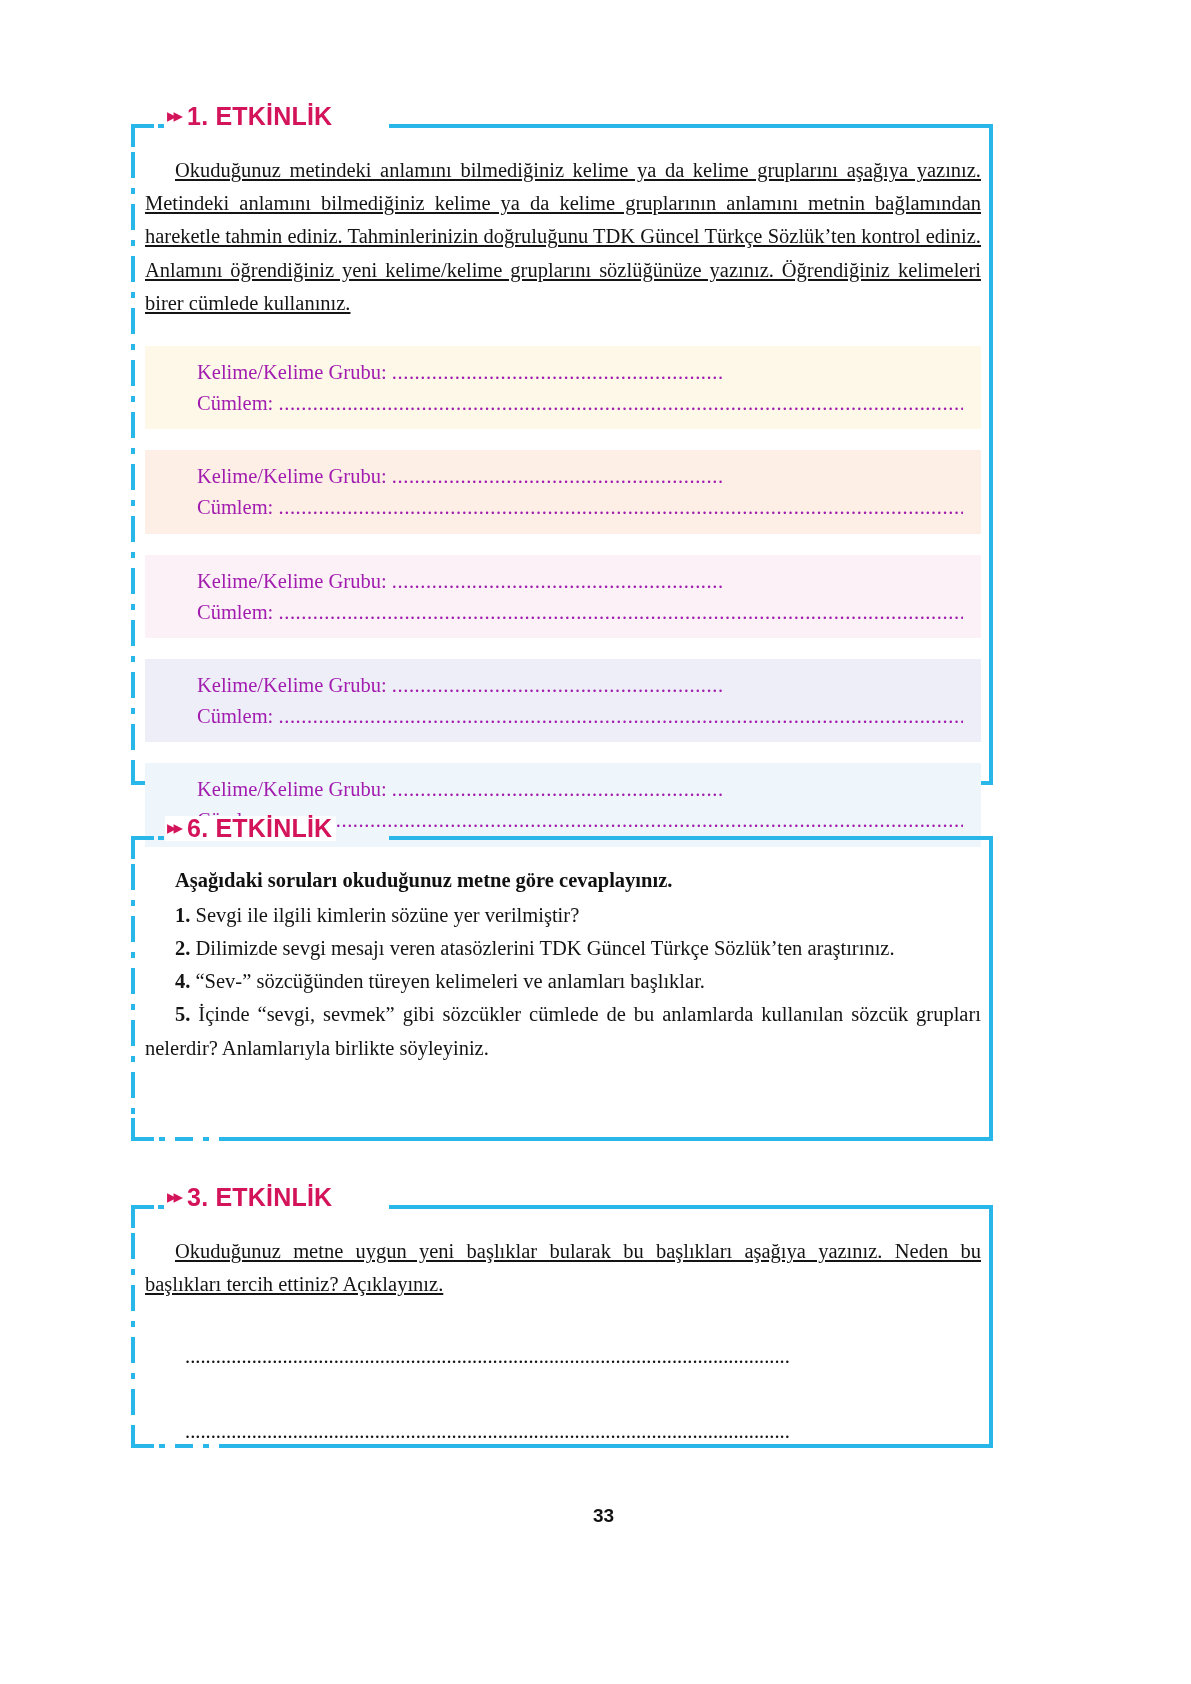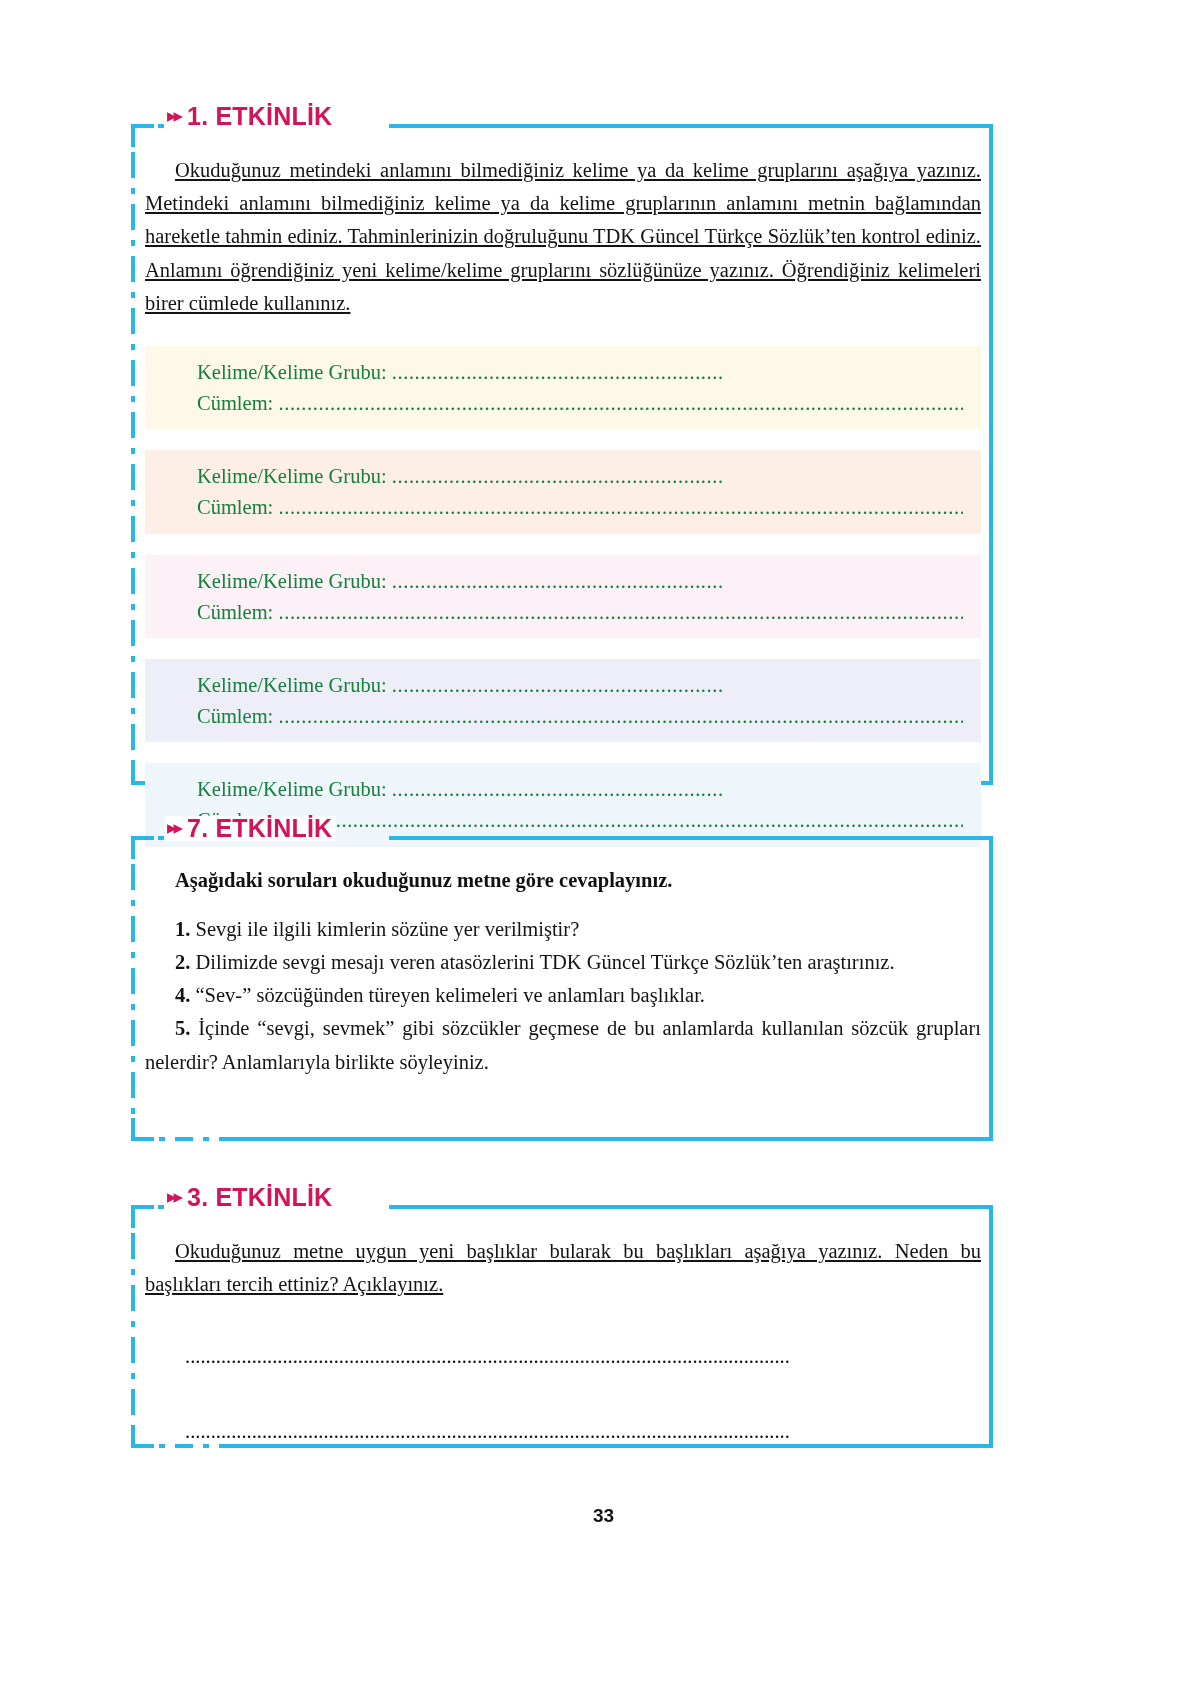--- a/index.html
+++ b/index.html
@@ -165,29 +165,29 @@
   
   .entry {
     position: relative;
     box-sizing: border-box;
     padding: 11px 18px 10px 52px;
     margin-bottom: 21px;
   }
   .entry .line {
     font-size: 20.5px;
     line-height: 1.52;
-    color: #15803d;
+    color: #a21caf;
     white-space: nowrap;
     overflow: hidden;
   }
   .dots { letter-spacing: 0.6px; }
 
   
   .q-lead {
-    margin: 0 0 16px 0;
+    margin: 0 0 2px 0;
     font-size: 20.5px;
     font-weight: bold;
     line-height: 1.6;
     text-indent: 30px;
   }
   .q-item {
     margin: 0;
     font-size: 20.5px;
     line-height: 1.62;
     text-align: justify;
@@ -317,42 +317,42 @@
       <div class="edge-left" style="top:28px;"></div>
       <div class="edge-top-rule" style="left:258px; right:0;"></div>
       <div class="edge-right"></div>
       <div class="edge-bottom" style="left:96px; right:0;"></div>
       <div class="corner-elbow-bl"></div>
       <div class="edge-bottom-dash" style="width:96px;"></div>
     </div>
 
     <div class="act-header">
       <span class="arrows-icon">▸▸</span>
-      <span class="act-title">7. ETKİNLİK</span>
+      <span class="act-title">6. ETKİNLİK</span>
     </div>
 
     <div class="act-body" style="left:14px; top:28px; width:836px;">
 
       <p class="q-lead">Aşağıdaki soruları okuduğunuz metne göre cevaplayınız.</p>
 
       <p class="q-item">
         <span class="q-num">1.</span>
         <span>Sevgi ile ilgili kimlerin sözüne yer verilmiştir?</span>
       </p>
       <p class="q-item">
         <span class="q-num">2.</span>
         <span>Dilimizde sevgi mesajı veren atasözlerini TDK Güncel Türkçe Sözlük’ten araştırınız.</span>
       </p>
       <p class="q-item">
         <span class="q-num">4.</span>
         <span>“Sev-” sözcüğünden türeyen kelimeleri ve anlamları başlıklar.</span>
       </p>
       <p class="q-item">
         <span class="q-num">5.</span>
-        <span>İçinde “sevgi, sevmek” gibi sözcükler geçmese de bu anlamlarda kullanılan sözcük grupları nelerdir? Anlamlarıyla birlikte söyleyiniz.</span>
+        <span>İçinde “sevgi, sevmek” gibi sözcükler cümlede de bu anlamlarda kullanılan sözcük grupları nelerdir? Anlamlarıyla birlikte söyleyiniz.</span>
       </p>
 
     </div>
   </section>
 
   <section class="activity" id="act3" style="left:131px; top:1205px; width:862px; height:243px;">
 
     <div class="act-frame">
       <div class="corner-elbow"></div>
       <div class="corner-dot" style="left:27px; top:0;"></div>

